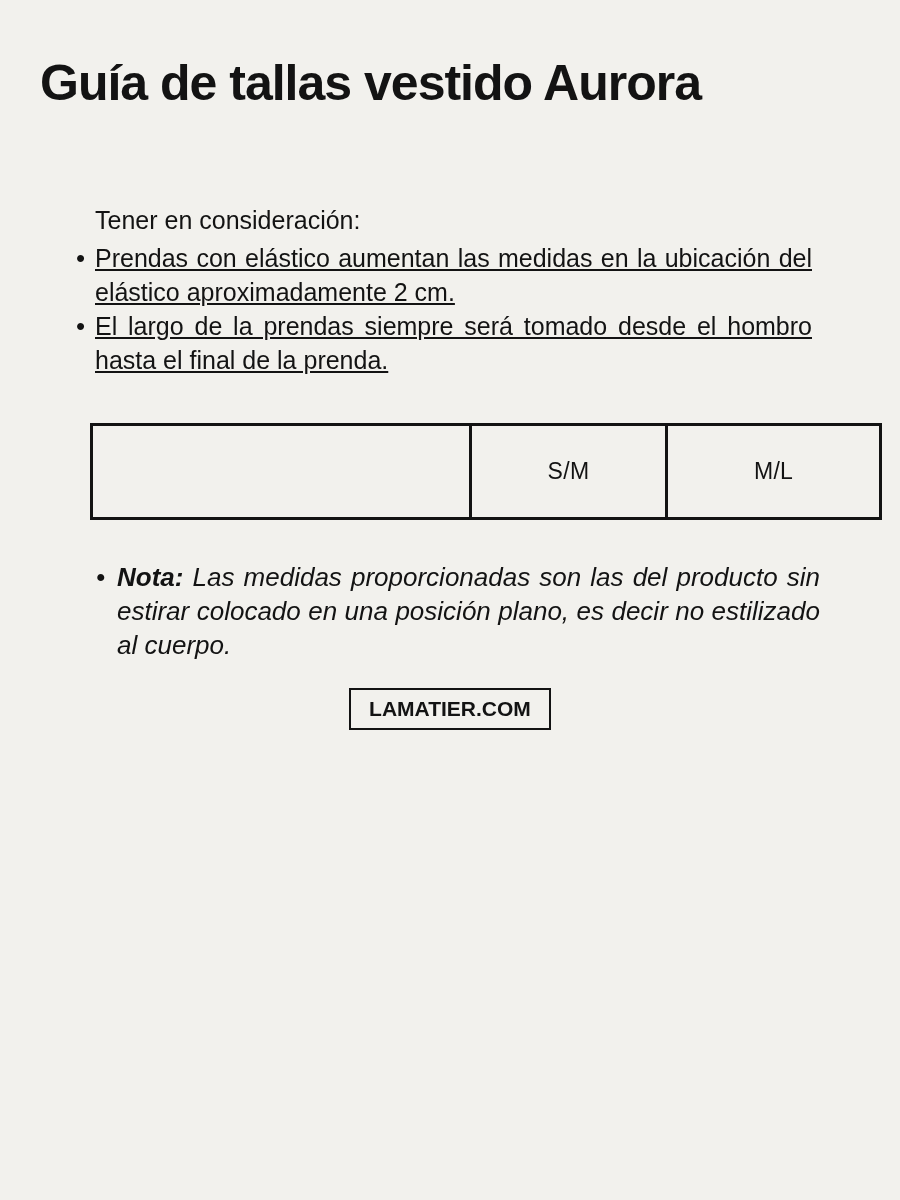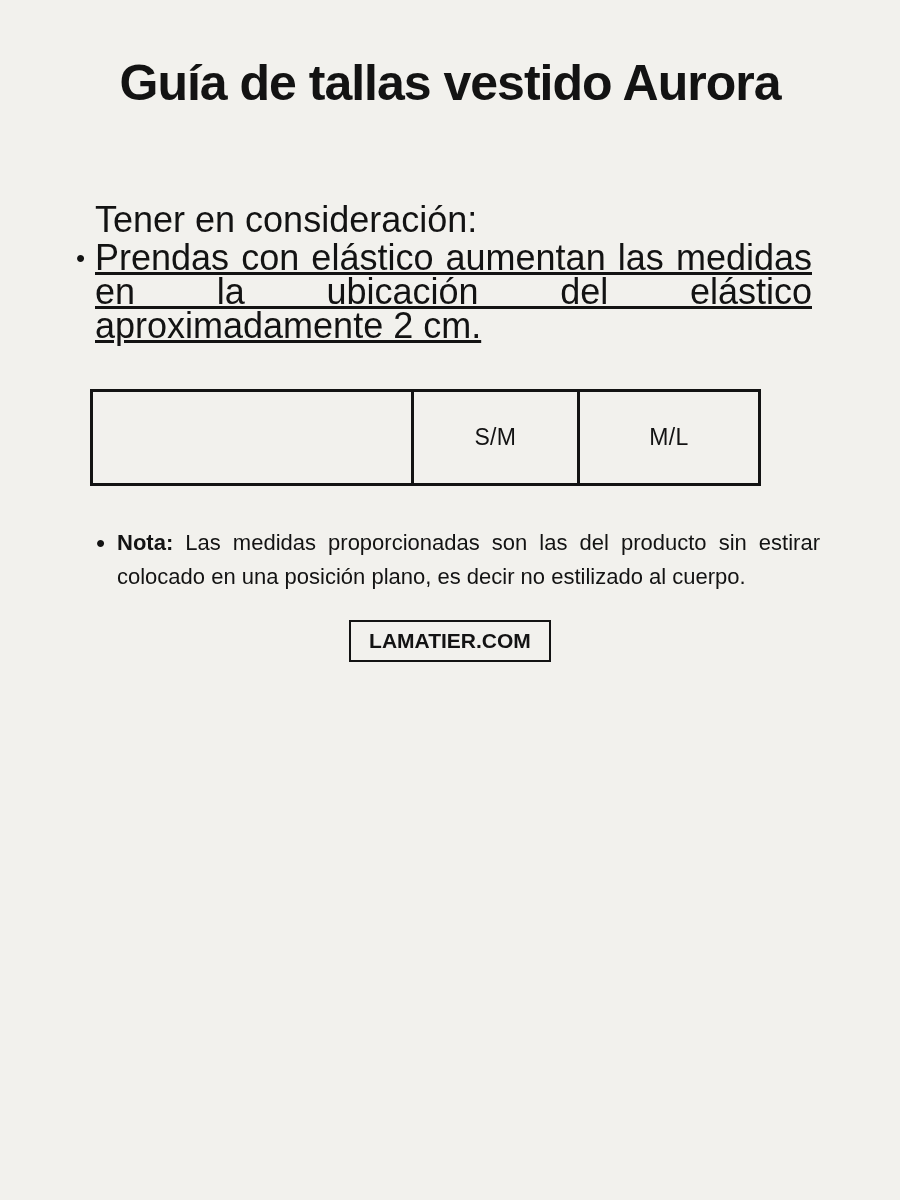--- a/index.html
+++ b/index.html
@@ -8,64 +8,65 @@
     width: 900px;
     height: 1200px;
     background: #f2f1ed;
     color: #131313;
     font-family: "Liberation Sans", sans-serif;
     overflow: hidden;
     position: relative;
   }
   .page-title {
     margin: 56px 40px 0 40px;
-    text-align: center;
+    text-align: left;
     font-size: 50px;
     font-weight: 900;
     letter-spacing: -1px;
     line-height: 1.1;
   }
   .considerations {
     margin: 92px 88px 0 95px;
-    font-size: 36px;
+    font-size: 25px;
     line-height: 34px;
   }
   .considerations-heading { margin-bottom: 4px; }
   .bullet-list { list-style: none; text-decoration: underline; }
   .bullet-item {
     position: relative;
     text-align: justify;
   }
   .bullet-item::before {
     content: "\2022";
     position: absolute;
     left: -19px;
     top: 0;
     font-size: 26px;
   }
   .size-table {
     margin: 46px 0 0 90px;
-    width: 671px;
+    width: 792px;
     border-collapse: collapse;
     table-layout: fixed;
   }
   .size-table th, .size-table td {
     border: 3px solid #131313;
     height: 94px;
     text-align: center;
     vertical-align: middle;
     font-size: 23px;
     font-weight: 500;
     letter-spacing: 0.3px;
     background: transparent;
   }
   .note-section {
     margin: 40px 80px 0 117px;
-    font-size: 22px;
+    font-size: 26px;
     line-height: 34px;
+    font-style: italic;
   }
   .note-item { position: relative; text-align: justify; }
   .note-item::before {
     content: "\2022";
     position: absolute;
     left: -21px;
     top: 0;
     font-size: 26px;
   }
   .note-label { font-weight: 700; }
@@ -83,20 +84,21 @@
 </style>
 </head>
 <body>
 
 <h1 class="page-title">Guía de tallas vestido Aurora</h1>
 
 <section class="considerations">
   <p class="considerations-heading">Tener en consideración:</p>
   <ul class="bullet-list">
     <li class="bullet-item">Prendas con elástico aumentan las medidas en la ubicación del elástico aproximadamente 2 cm.</li>
+    <li class="bullet-item">El largo de la prendas siempre será tomado desde el hombro hasta el final de la prenda.</li>
   </ul>
 </section>
 
 <table class="size-table">
   <colgroup>
     <col style="width:48%">
     <col style="width:24.9%">
     <col style="width:27.1%">
   </colgroup>
   <thead>

